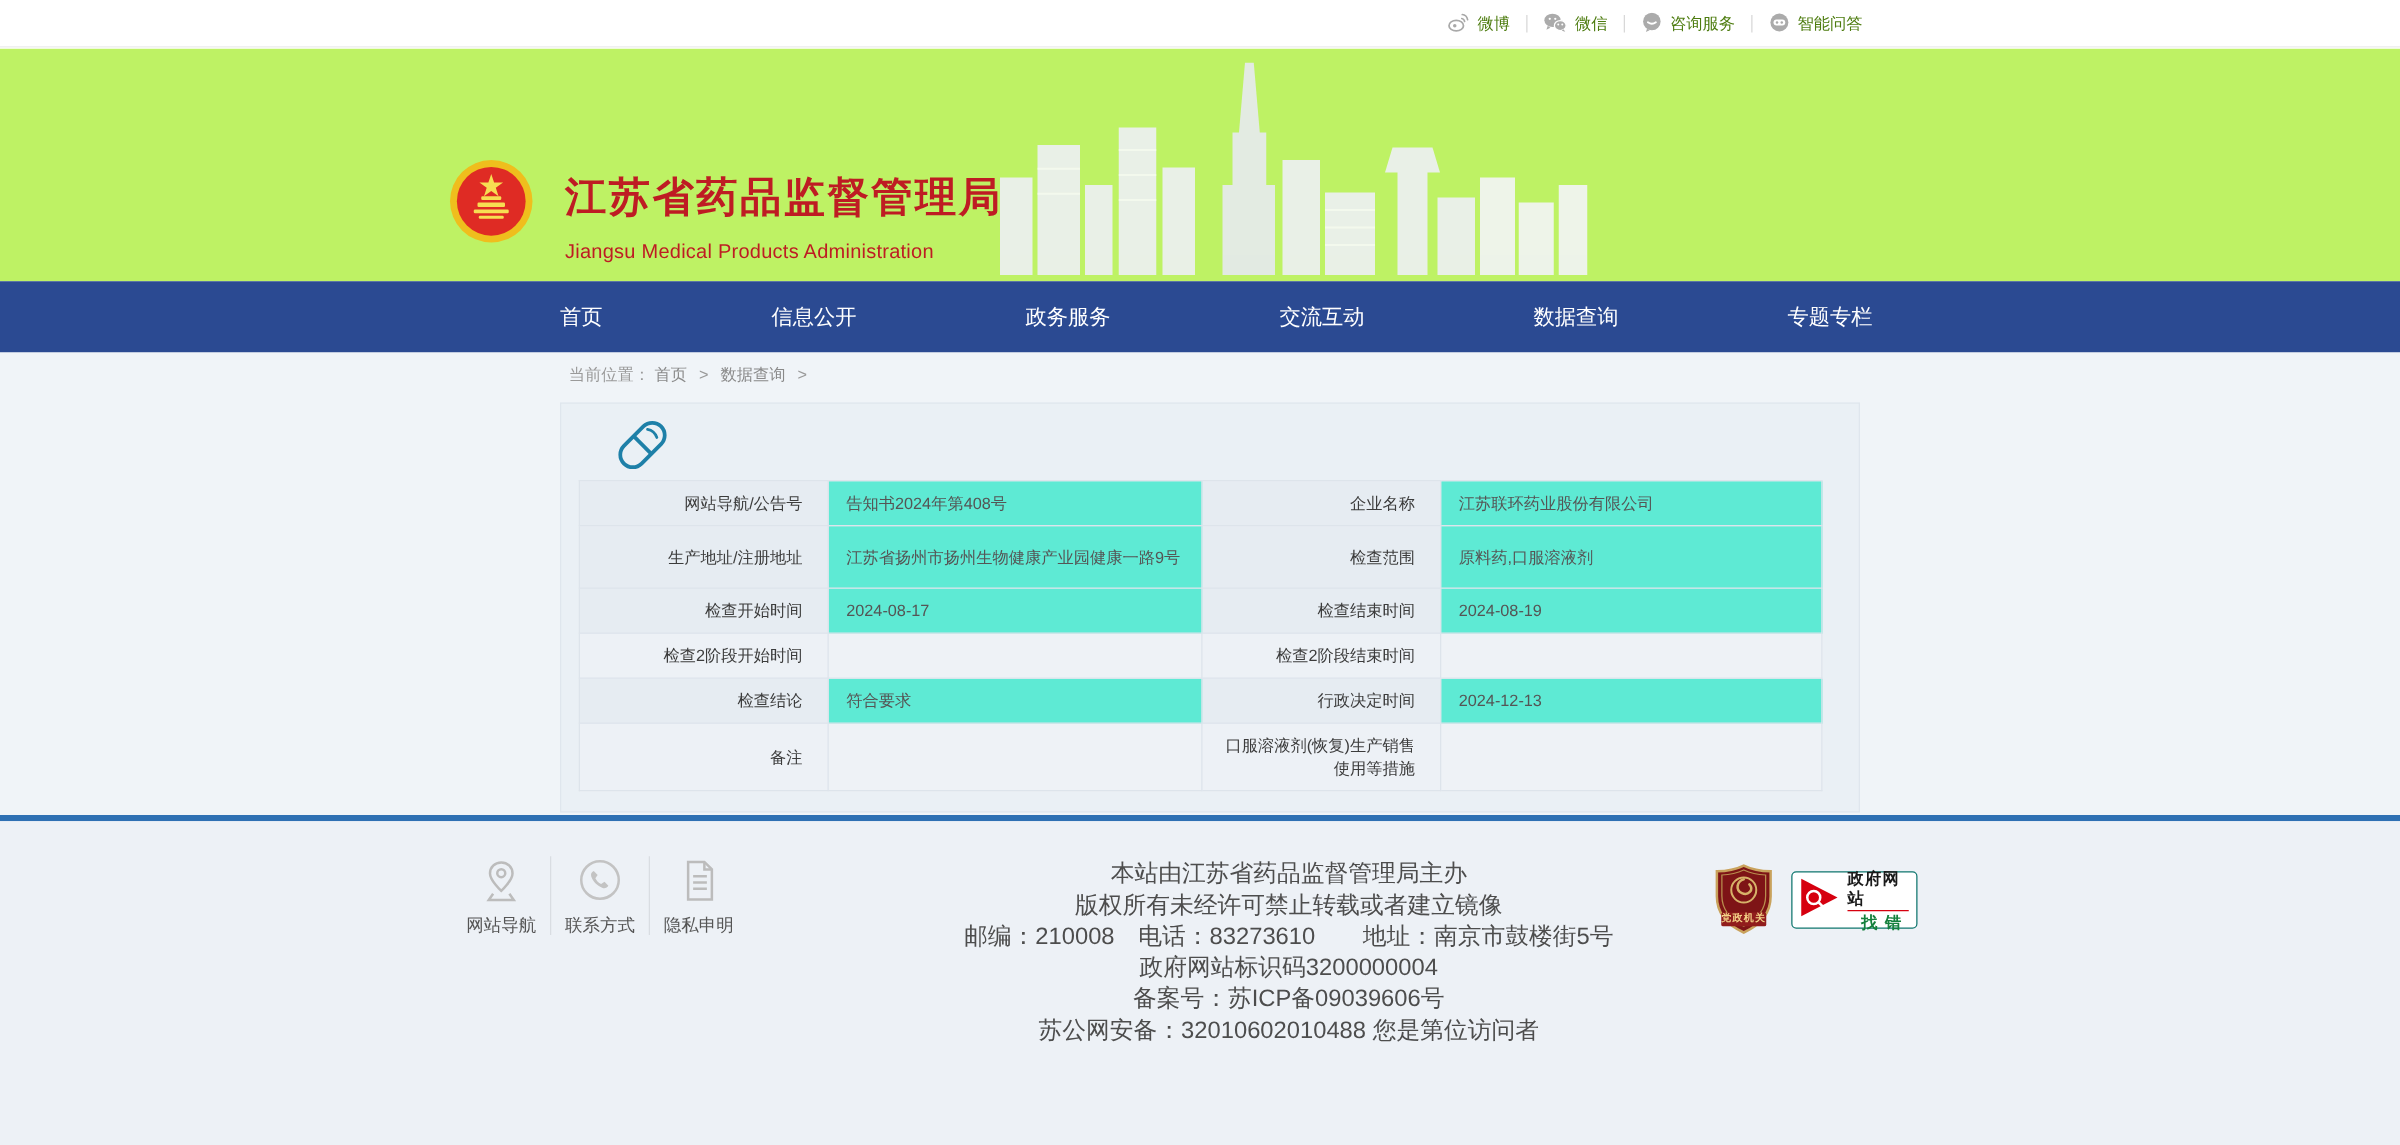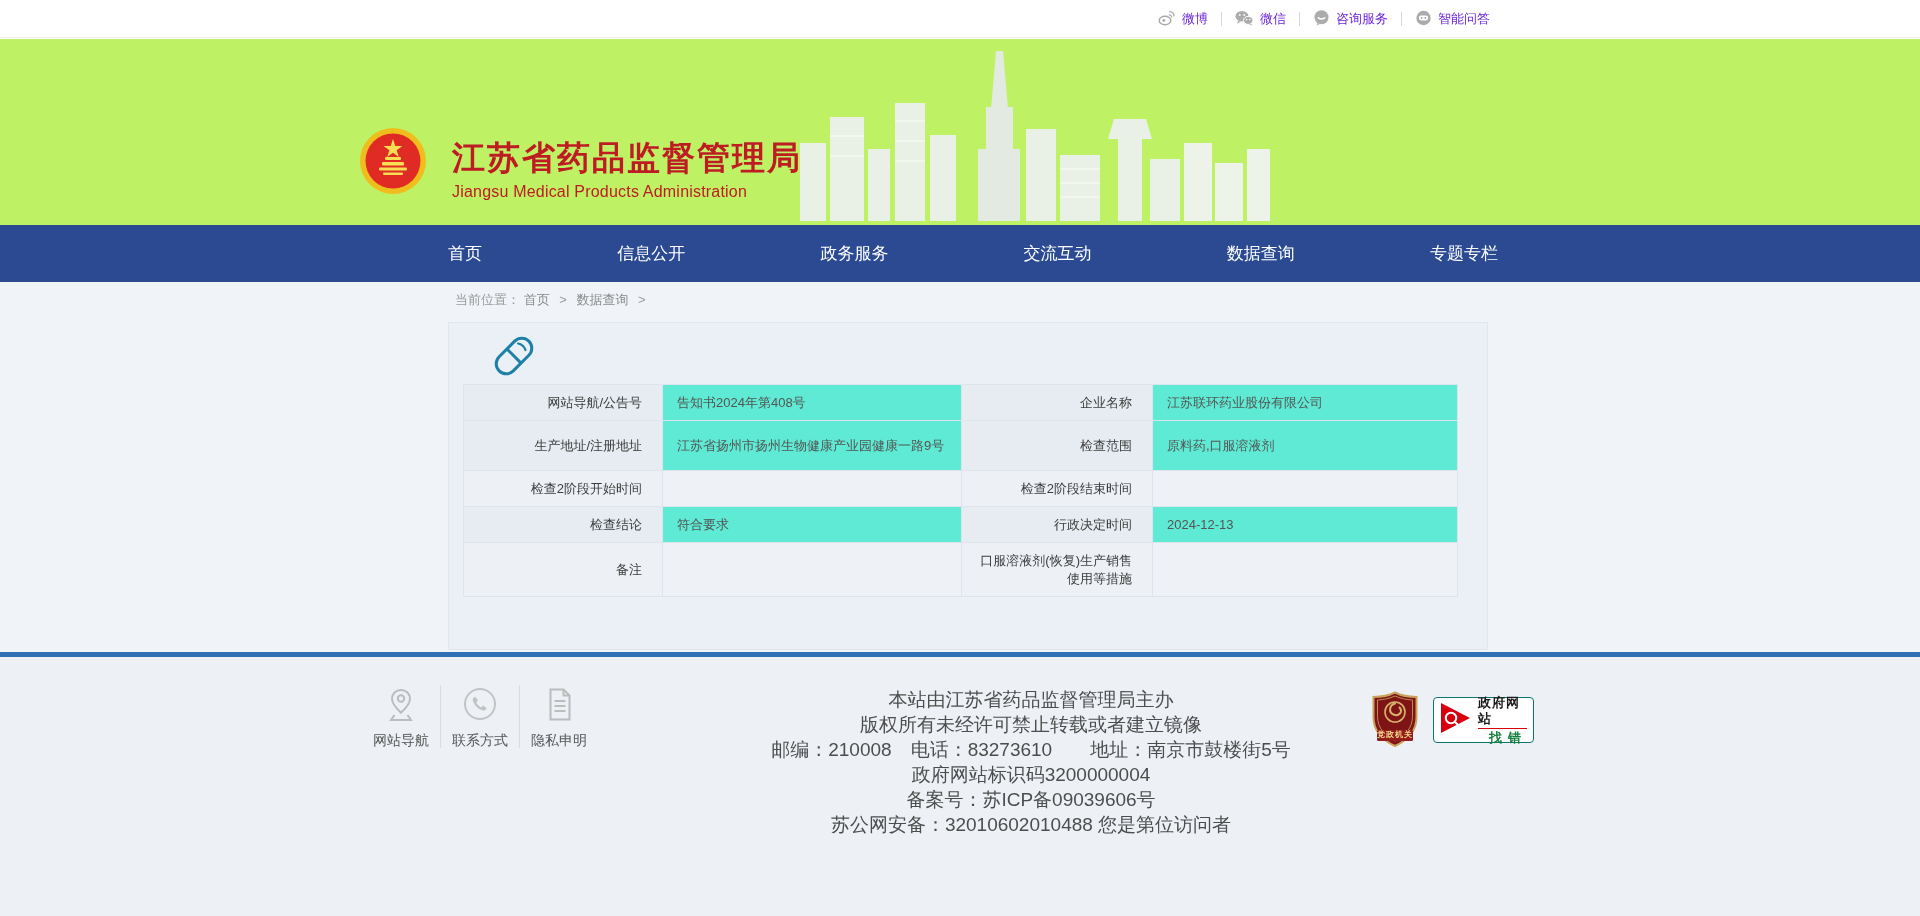--- a/index.html
+++ b/index.html
@@ -2,29 +2,29 @@
 <html><head>
 <meta charset="utf-8">
 <style>
   * { margin:0; padding:0; box-sizing:border-box; }
   html,body { width:1920px; height:916px; font-family:"Liberation Sans","DejaVu Sans",sans-serif; background:#fff; }
   #stage { position:relative; width:1920px; height:916px; overflow:hidden; background:#fff; }
 
   
   .topbar { position:absolute; top:0; left:0; width:1920px; height:38px; background:#ffffff; border-bottom:1px solid #ececec; }
   .topbar-inner { position:absolute; right:417px; top:0; height:38px; display:flex; align-items:center; }
-  .topbar-item { display:flex; align-items:center; gap:6px; padding:0 13px; color:#6d28d9; font-size:13px; cursor:pointer; white-space:nowrap; }
+  .topbar-item { display:flex; align-items:center; gap:6px; padding:0 13px; color:#4d7c0f; font-size:13px; cursor:pointer; white-space:nowrap; }
   .topbar-sep { width:1px; height:14px; background:#d8d8d8; }
 
   
   .header { position:absolute; top:39px; left:0; width:1920px; height:186px; background:#bef264; overflow:hidden; }
   .emblem { position:absolute; left:359px; top:88px; width:68px; height:68px; }
   .title-block { position:absolute; left:452px; top:101px; }
   .title-cn { font-size:33px; font-weight:bold; color:#be1c23; letter-spacing:2px; line-height:36px; }
-  .title-en { font-size:16px; color:#be1c23; letter-spacing:0.2px; margin-top:7px; }
+  .title-en { font-size:16px; color:#be1c23; letter-spacing:0.2px; margin-top:17px; }
   .skyline { position:absolute; left:800px; bottom:0; opacity:0.9; }
 
   
   .nav { position:absolute; top:225px; left:0; width:1920px; height:57px; background:#2b4a92; }
   .nav-inner { position:absolute; left:440px; top:0; width:1066px; height:57px; display:flex; justify-content:space-between; align-items:center; }
   .nav-item { color:#ffffff; font-size:17px; line-height:57px; padding:0 8px; cursor:pointer; white-space:nowrap; }
 
   
   .content { position:absolute; top:282px; left:0; width:1920px; height:370px; background:#f0f4f8; }
   .breadcrumb { position:absolute; left:455px; top:9px; font-size:13px; color:#9a9a9a; }
@@ -224,20 +224,26 @@
           <td class="val">告知书2024年第408号</td>
           <td class="lbl">企业名称</td>
           <td class="val">江苏联环药业股份有限公司</td>
         </tr>
         <tr style="height:50px">
           <td class="lbl">生产地址/注册地址</td>
           <td class="val">江苏省扬州市扬州生物健康产业园健康一路9号</td>
           <td class="lbl">检查范围</td>
           <td class="val">原料药,口服溶液剂</td>
         </tr>
+        <tr style="height:36px">
+          <td class="lbl">检查开始时间</td>
+          <td class="val">2024-08-17</td>
+          <td class="lbl">检查结束时间</td>
+          <td class="val">2024-08-19</td>
+        </tr>
         <tr style="height:36px" class="alt">
           <td class="lbl">检查2阶段开始时间</td>
           <td class="val empty"></td>
           <td class="lbl">检查2阶段结束时间</td>
           <td class="val empty"></td>
         </tr>
         <tr style="height:36px">
           <td class="lbl">检查结论</td>
           <td class="val">符合要求</td>
           <td class="lbl">行政决定时间</td>

